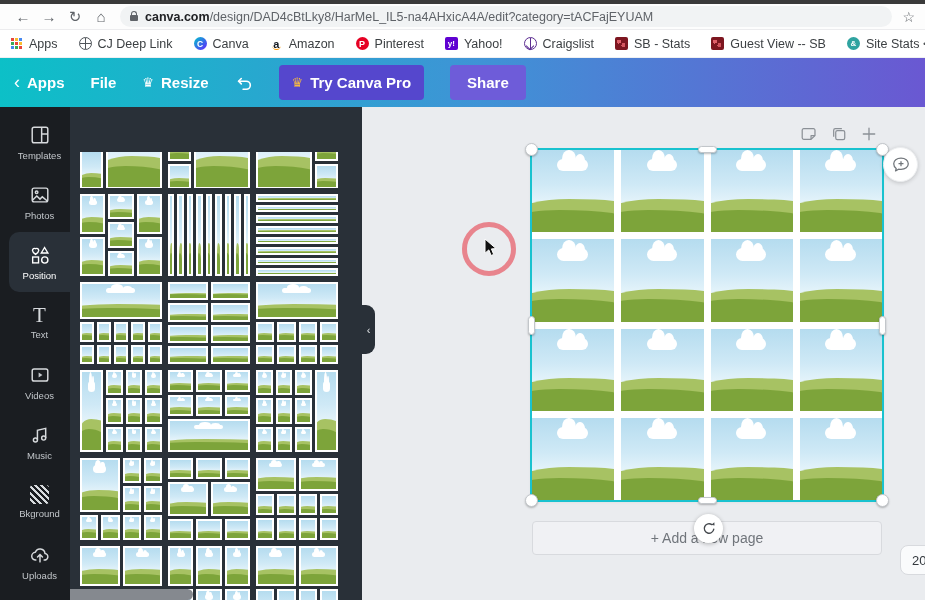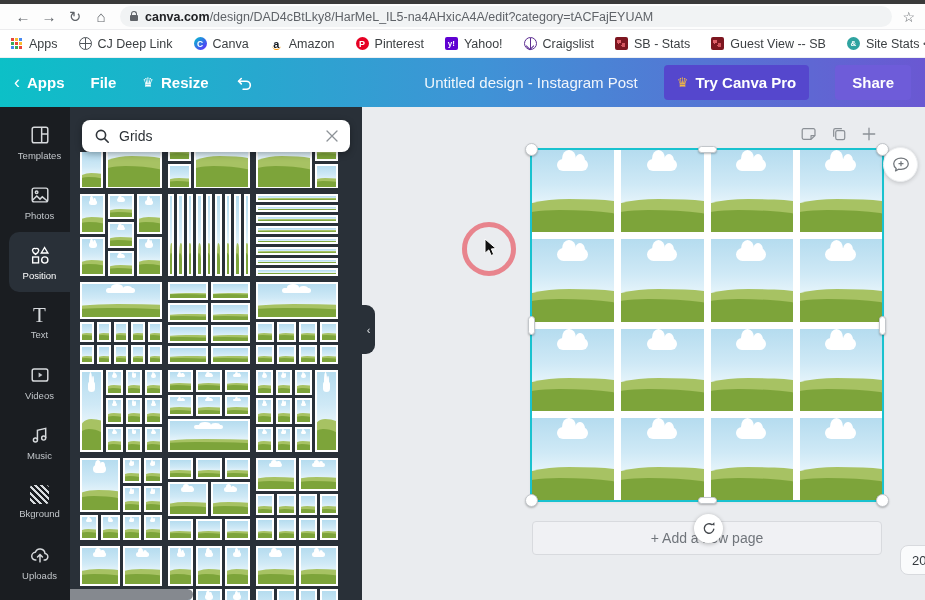--- a/index.html
+++ b/index.html
@@ -184,21 +184,20 @@
     <span class="hd-item">
       <span class="hd-crown">♛</span>
       <span>Resize</span>
     </span>
     <span style="display:flex;">
       <svg class="pt-ico" width="20" height="20" viewBox="0 0 20 20" fill="none" stroke="#fff" stroke-width="1.8" stroke-linecap="round" stroke-linejoin="round">
           <path d="M7 5 L4 8 L7 11"></path>
           <path d="M4 8 H12.5 a4.5 4.5 0 0 1 0 9 H9"></path>
         </svg>
     </span>
-    <span class="hd-title">Untitled design - Instagram Post</span>
     <span class="hd-btn btn-pro">
       <span class="crown-gold">♛</span>
       <span>Try Canva Pro</span>
     </span>
     <span class="hd-btn btn-share">Share</span>
   </div>
 
   <div class="content">
 
     <nav class="sidebar" id="sidebar">
@@ -268,30 +267,20 @@
             <svg width="22" height="22" viewBox="0 0 24 24" fill="none" stroke-width="1.6" stroke-linecap="round" stroke-linejoin="round">
               <path d="M7.5 17.5 a4.2 4.2 0 0 1-.6-8.4 5.4 5.4 0 0 1 10.5 1.2 3.6 3.6 0 0 1-.9 7.2"></path>
               <path d="M12 11.5 V19.5 M9.3 14.2 12 11.4 14.7 14.2"></path>
             </svg>
           </span>
           <span>Uploads</span>
         </div>
       </nav>
 
     <div class="panel">
-      <div class="search">
-        <svg width="16" height="16" viewBox="0 0 16 16" fill="none" stroke="#30353a" stroke-width="1.6" stroke-linecap="round">
-            <circle cx="7" cy="7" r="4.6"></circle>
-            <path d="M10.6 10.6 L14.2 14.2"></path>
-          </svg>
-        <span class="search-text">Grids</span>
-        <svg width="12" height="12" viewBox="0 0 12 12" fill="none" stroke="#8d9297" stroke-width="1.3" stroke-linecap="round">
-            <path d="M1 1 L11 11 M11 1 L1 11"></path>
-          </svg>
-      </div>
       <div class="thumbs" id="thumbs">
           <div class="thumb-row cut">
             <div class="thumb" style="grid-template-rows: 1fr 1fr; grid-template-columns: 1fr 2.4fr;">
               <div class="cell" style="grid-area: 2 / 1 / span 1 / span 1;">
                 <div class="land">
                   <div class="hill-b"></div>
                   <div class="hill-f"></div>
                 </div>
               </div>
               <div class="cell" style="grid-area: 1 / 2 / span 2 / span 1;">

